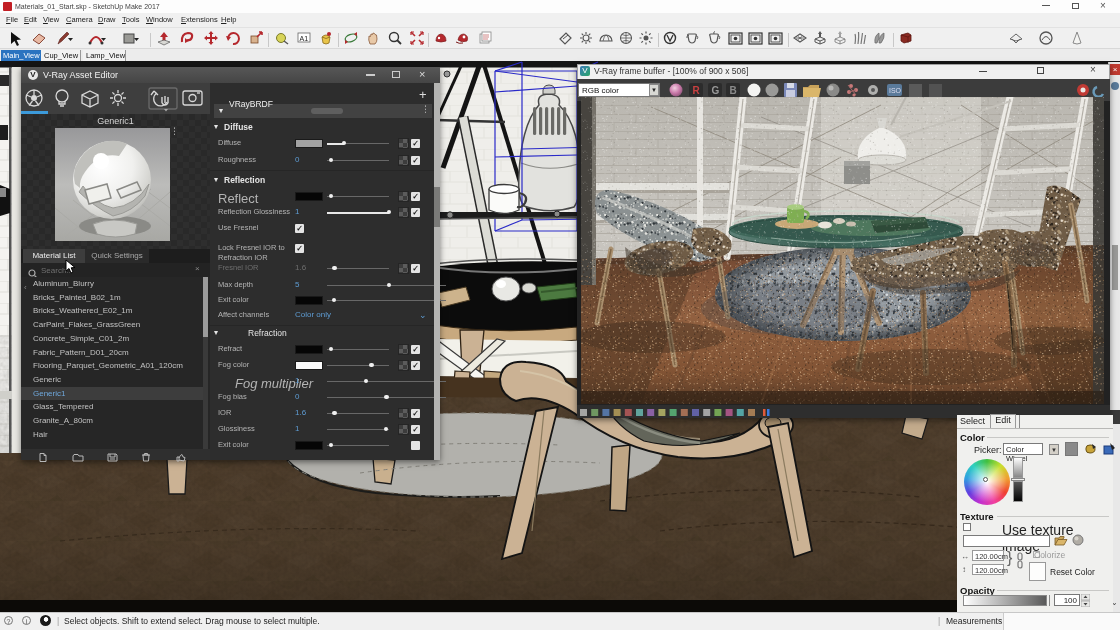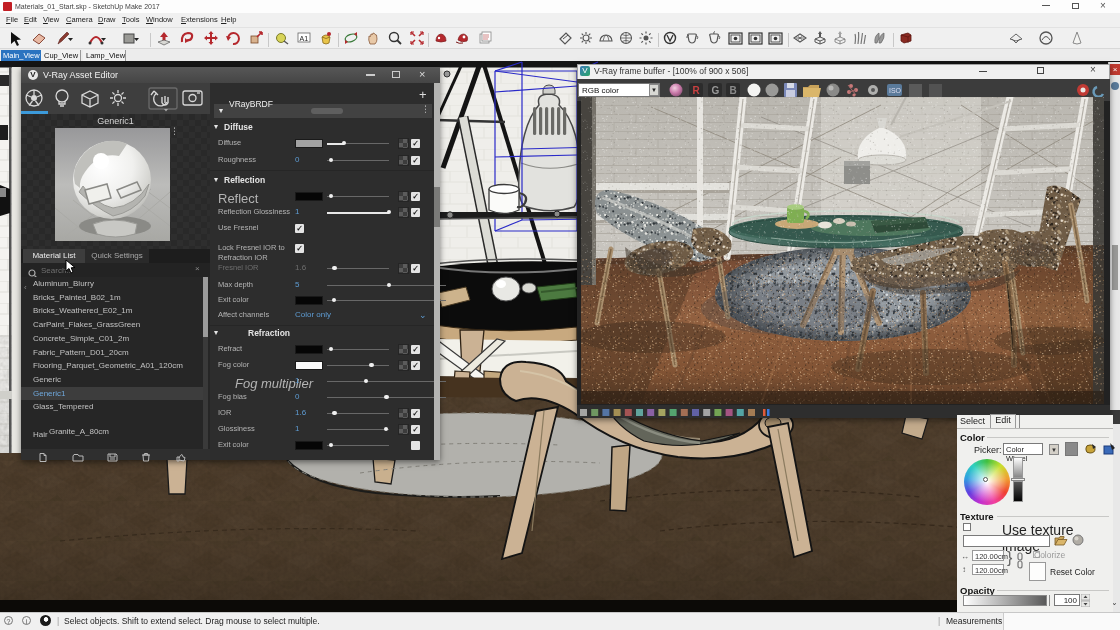--- a/index.html
+++ b/index.html
@@ -414,21 +414,21 @@
       <div class="abs" style="left:12px;top:225.7px;color:#c2c2c2;font-size:8px;white-space:nowrap;">Bricks_Painted_B02_1m</div>
       <div class="abs" style="left:12px;top:239.4px;color:#c2c2c2;font-size:8px;white-space:nowrap;">Bricks_Weathered_E02_1m</div>
       <div class="abs" style="left:12px;top:253.1px;color:#c2c2c2;font-size:8px;white-space:nowrap;">CarPaint_Flakes_GrassGreen</div>
       <div class="abs" style="left:12px;top:266.8px;color:#c2c2c2;font-size:8px;white-space:nowrap;">Concrete_Simple_C01_2m</div>
       <div class="abs" style="left:12px;top:280.5px;color:#c2c2c2;font-size:8px;white-space:nowrap;">Fabric_Pattern_D01_20cm</div>
       <div class="abs" style="left:12px;top:294.2px;color:#c2c2c2;font-size:8px;white-space:nowrap;">Flooring_Parquet_Geometric_A01_120cm</div>
       <div class="abs" style="left:12px;top:307.9px;color:#c2c2c2;font-size:8px;white-space:nowrap;">Generic</div>
       <div class="abs" style="left:0;top:319.6px;width:182px;height:13px;background:#3d3d3d;"></div>
       <div class="abs" style="left:12px;top:321.6px;color:#6fa8dc;font-size:8px;white-space:nowrap;">Generic1</div>
       <div class="abs" style="left:12px;top:335.3px;color:#c2c2c2;font-size:8px;white-space:nowrap;">Glass_Tempered</div>
-      <div class="abs" style="left:12px;top:360px;color:#c2c2c2;font-size:8px;white-space:nowrap;margin-left:16px;">Granite_A_80cm</div>
+      <div class="abs" style="left:12px;top:349.0px;color:#c2c2c2;font-size:8px;white-space:nowrap;">Granite_A_80cm</div>
       <div class="abs" style="left:12px;top:362.7px;color:#c2c2c2;font-size:8px;white-space:nowrap;">Hair</div>
       <div class="abs" style="left:3px;top:216px;color:#888;font-size:8px;">‹</div>
       <div class="abs" style="left:182px;top:210px;width:5px;height:172px;background:#3a3a3a;"></div>
       <div class="abs" style="left:182px;top:210px;width:5px;height:60px;background:#9a9a9a;"></div>
       <div class="abs" style="left:0;top:382px;width:189px;height:11px;background:#2f2f2f;"></div>
       <div class="abs" style="left:0;top:382px;width:189px;height:11px;"><svg width="189" height="11" xmlns="http://www.w3.org/2000/svg">
           <g stroke="#b8b8b8" fill="none" stroke-width="1">
 <path d="M19 1.5 L23 1.5 L25 3.5 L25 9.5 L19 9.5 Z M23 1.5 L23 3.5 L25 3.5"></path>
 <path d="M52 4 L52 9 L62 9 L62 4 L58 4 L57 2.5 L53 2.5 L52 4 Z"></path>
 <path d="M87 2 L95 2 L96 3 L96 9 L87 9 Z M89 2 L89 5 L94 5 L94 2 M89 7 L94 7"></path>
@@ -489,21 +489,21 @@
       <div class="abs" style="left:365.68px;top:215.8px;width:4.4px;height:4.4px;border-radius:50%;background:#f0f0f0;"></div>
       <div class="abs" style="left:197px;top:228px;color:#b4b4b4;font-size:7.5px;white-space:nowrap;">Exit color</div>
       <div class="abs" style="left:274px;top:228.5px;width:28px;height:9px;background:#060606;border:1px solid #1a1a1a;"></div>
       <div class="abs" style="left:306px;top:233px;width:119px;height:1px;background:#686868;"></div>
       <div class="abs" style="left:310.94px;top:230.8px;width:4.4px;height:4.4px;border-radius:50%;background:#f0f0f0;"></div>
       <div class="abs" style="left:197px;top:243px;color:#b4b4b4;font-size:7.5px;white-space:nowrap;">Affect channels</div>
       <div class="abs" style="left:274px;top:243px;color:#5e9cd3;font-size:8px;">Color only</div>
       <div class="abs" style="left:398px;top:243px;color:#5e9cd3;font-size:9px;">⌄</div>
       <div class="abs" style="left:189px;top:258px;width:230px;height:1px;background:#262626;"></div>
       <div class="abs" style="left:193px;top:261px;color:#e4e4e4;font-size:8px;">▾</div>
-      <div class="abs" style="left:203px;top:261px;color:#e4e4e4;font-size:8.5px;font-weight:bold;white-space:nowrap;padding-left:24px;">Refraction</div>
+      <div class="abs" style="left:203px;top:261px;color:#e4e4e4;font-size:8.5px;font-weight:normal;white-space:nowrap;padding-left:24px;">Refraction</div>
       <div class="abs" style="left:197px;top:277px;color:#b4b4b4;font-size:7.5px;white-space:nowrap;">Refract</div>
       <div class="abs" style="left:274px;top:277.5px;width:28px;height:9px;background:#060606;border:1px solid #1a1a1a;"></div>
       <div class="abs" style="left:306px;top:282px;width:62px;height:1px;background:#686868;"></div>
       <div class="abs" style="left:307.52000000000004px;top:279.8px;width:4.4px;height:4.4px;border-radius:50%;background:#f0f0f0;"></div>
       <div class="abs" style="left:377px;top:276.5px;width:11px;height:11px;background:repeating-conic-gradient(#5c5c5c 0% 25%, #3c3c3c 0% 50%) 0 0/8px 8px;border:1px solid #252525;"></div>
       <div class="abs" style="left:390px;top:277.5px;width:9px;height:9px;background:#e4e4e4;border-radius:1px;color:#1a1a1a;font-size:8px;line-height:9px;text-align:center;font-weight:bold;">✓</div>
       <div class="abs" style="left:197px;top:293px;color:#b4b4b4;font-size:7.5px;white-space:nowrap;">Fog color</div>
       <div class="abs" style="left:274px;top:293.5px;width:28px;height:9px;background:#fafafa;border:1px solid #1a1a1a;"></div>
       <div class="abs" style="left:306px;top:298px;width:62px;height:1px;background:#686868;"></div>
       <div class="abs" style="left:348.44px;top:295.8px;width:4.4px;height:4.4px;border-radius:50%;background:#f0f0f0;"></div>

